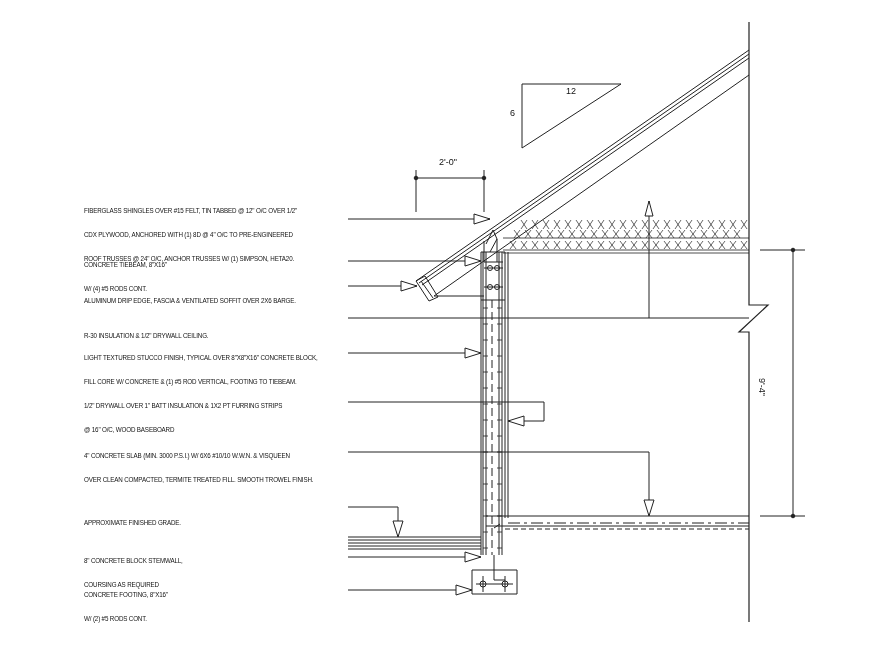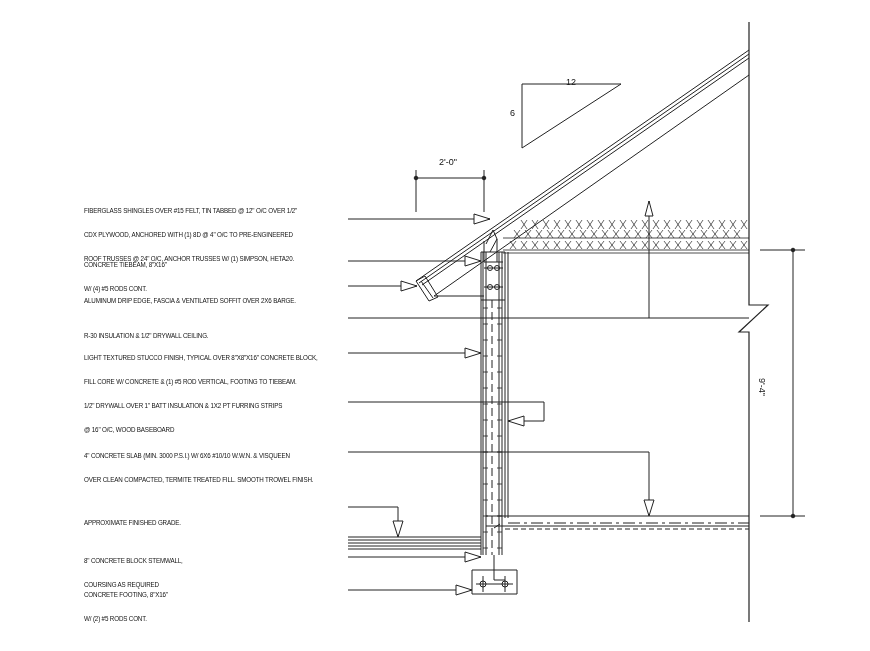--- a/index.html
+++ b/index.html
@@ -321,21 +321,21 @@
     <polygon points="398,537 393,521 403,521" fill="#fff"></polygon>
 
     <line x1="348" y1="557" x2="481" y2="557"></line>
     <polygon points="481,557 465,552 465,562" fill="#fff"></polygon>
 
     <line x1="348" y1="590" x2="472" y2="590"></line>
     <polygon points="472,590 456,585 456,595" fill="#fff"></polygon>
   </g>
 </svg>
 
-<div class="dim-text" style="left:566px; top:77px;">12</div>
+<div class="dim-text" style="left:566px; top:86px;">12</div>
 <div class="dim-text" style="left:510px; top:108px;">6</div>
 <div class="dim-text" style="left:439px; top:157px;">2'-0"</div>
 <div class="dim-text" style="left:767px; top:378px; transform: rotate(90deg); transform-origin: left top;">9'-4"</div>
 
 <div class="note" style="top:191px;">
   <div>FIBERGLASS SHINGLES OVER #15 FELT, TIN TABBED @ 12" O/C OVER 1/2"</div>
   <div>CDX PLYWOOD, ANCHORED WITH (1) 8D @ 4" O/C TO PRE-ENGINEERED</div>
   <div>ROOF TRUSSES @ 24" O/C, ANCHOR TRUSSES W/ (1) SIMPSON, HETA20.</div>
 </div>
 <div class="note" style="top:245px;">

